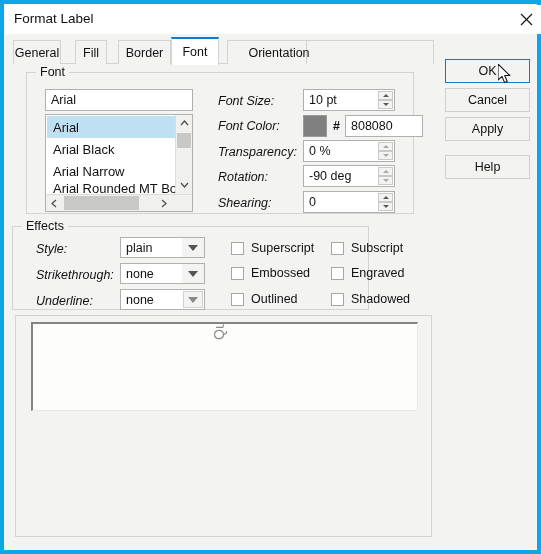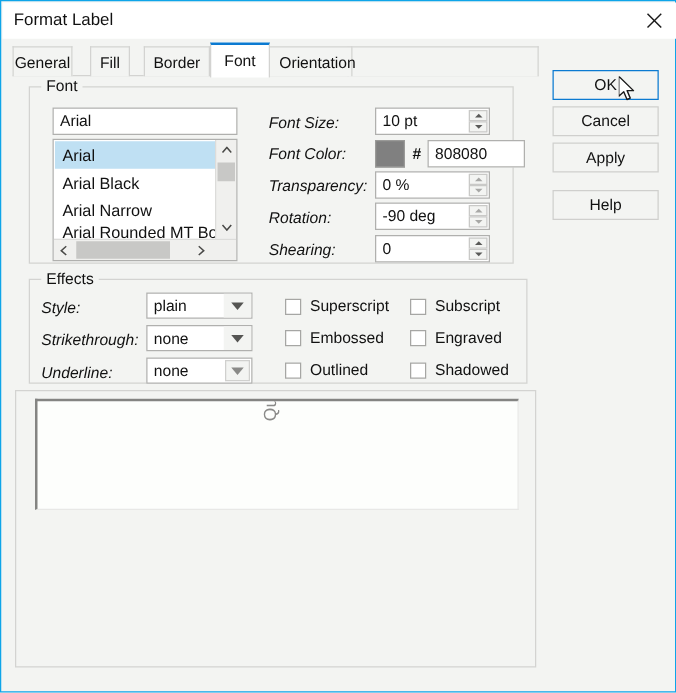--- a/index.html
+++ b/index.html
@@ -8,21 +8,21 @@
     width: 541px; height: 554px;
     overflow: hidden;
     font-family: "Liberation Sans", sans-serif;
   }
   body { background: #f3f4f2; }
 
   #dialog {
     position: absolute; left: 0; top: 0;
     width: 541px; height: 554px;
     background: #f3f4f2;
-    border: 1px solid #0ea5e9;
+    border: 4px solid #0ea5e9;
   }
 
   
   #titlebar {
     position: absolute; left: 1px; top: 1px;
     width: 539px; height: 29px;
     background: #ffffff;
   }
   #title-text {
     position: absolute; left: 9px; top: 6px;
@@ -306,21 +306,21 @@
     </div>
     <div class="tab" style="left:62px; width:32px;">
       <span>Fill</span>
     </div>
     <div class="tab" style="left:105px; width:53px;">
       <span>Border</span>
     </div>
     <div class="tab active" style="left:158px; width:48px;">
       <span>Font</span>
     </div>
-    <div class="tab" style="left:192px; width:80px;padding-left:24px;">
+    <div class="tab" style="left:214px; width:80px;padding-left:24px;">
       <span>Orientation</span>
     </div>
   </div>
 
   <div class="groupbox" style="left:22px; top:68px; width:388px; height:142px;">
     <div class="group-legend">Font</div>
   </div>
 
   <div class="tinput" style="left:41px; top:85px; width:148px; height:22px;">
     <span>Arial</span>
@@ -429,21 +429,21 @@
     <div class="spin-btns">
       <div class="spin-up">
           <i></i>
         </div>
       <div class="spin-dn">
           <i></i>
         </div>
     </div>
   </div>
 
-  <div class="groupbox" style="left:22px; top:222px; width:399px; height:84px;">
+  <div class="groupbox" style="left:8px; top:222px; width:357px; height:84px;">
     <div class="group-legend">Effects</div>
   </div>
 
   <div class="lbl" style="left:32px; top:238px;">Style:</div>
   <div class="ddown" style="left:116px; top:233px; width:85px; height:21px;">
     <div class="dd-field">
       <span>plain</span>
     </div>
     <div class="dd-btn">
         <i></i>

